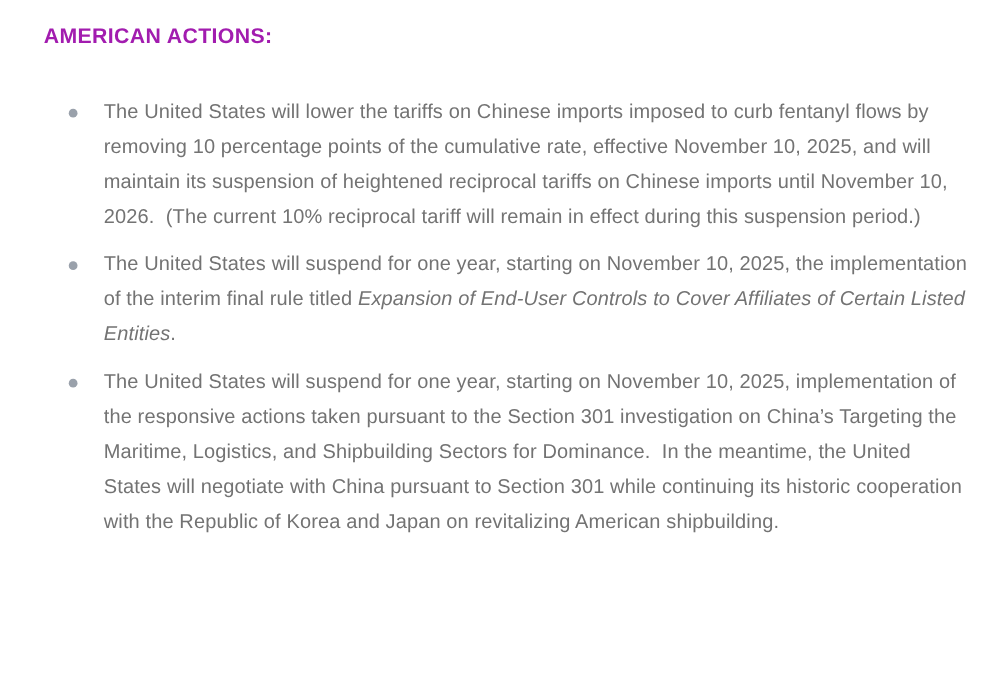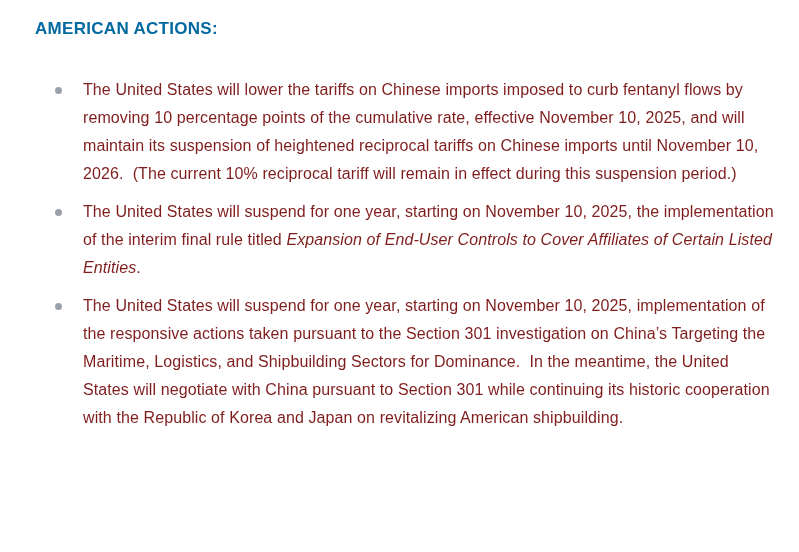--- a/index.html
+++ b/index.html
@@ -10,21 +10,21 @@
     font-family: "Liberation Sans", "DejaVu Sans", sans-serif;
     overflow: hidden;
   }
   .doc {
     padding: 18px 24px 0 35px;
     width: 799px;
   }
   .doc-heading {
     font-size: 17px;
     font-weight: 700;
-    color: #0369a1;
+    color: #a21caf;
     letter-spacing: 0.3px;
     line-height: 22px;
   }
   .bullet-list {
     list-style: none;
     margin-top: 36px;
   }
   .bullet-item {
     display: flex;
     align-items: flex-start;
@@ -34,21 +34,21 @@
     flex-shrink: 0;
     width: 7px;
     height: 7px;
     border-radius: 50%;
     background: #9aa1ab;
     margin: 11px 21px 0 20px;
   }
   .bullet-text {
     font-size: 16px;
     line-height: 28px;
-    color: #7f1d1d;
+    color: #737373;
     max-width: 698px;
     white-space: pre-wrap;
     letter-spacing: 0.1px;
   }
   .bullet-text em {
     font-style: italic;
   }
 </style>
 </head>
 <body>

